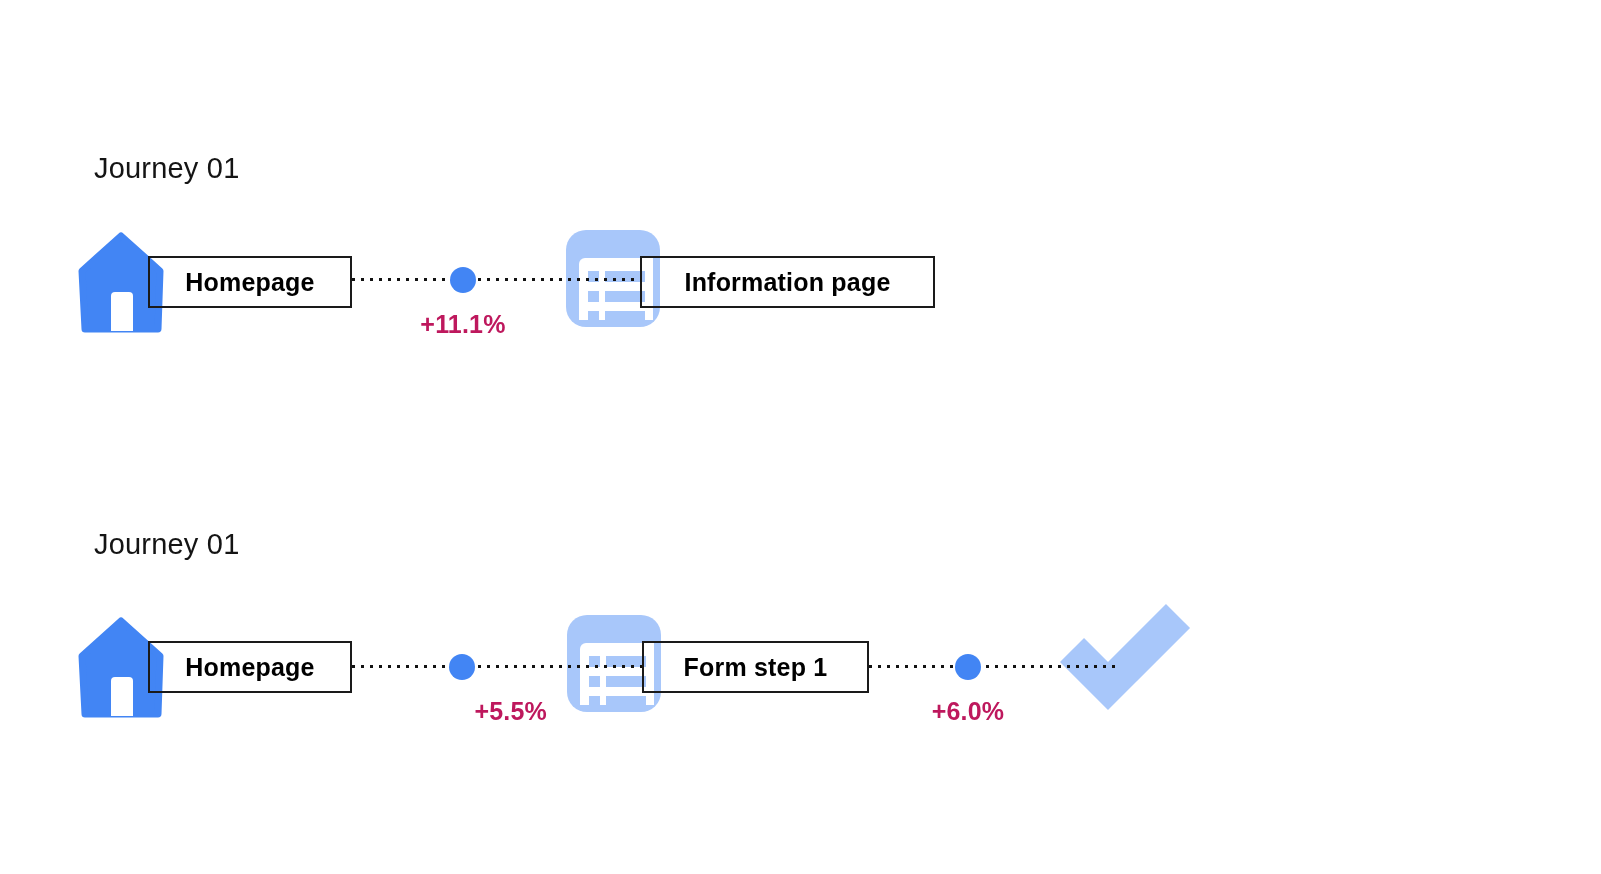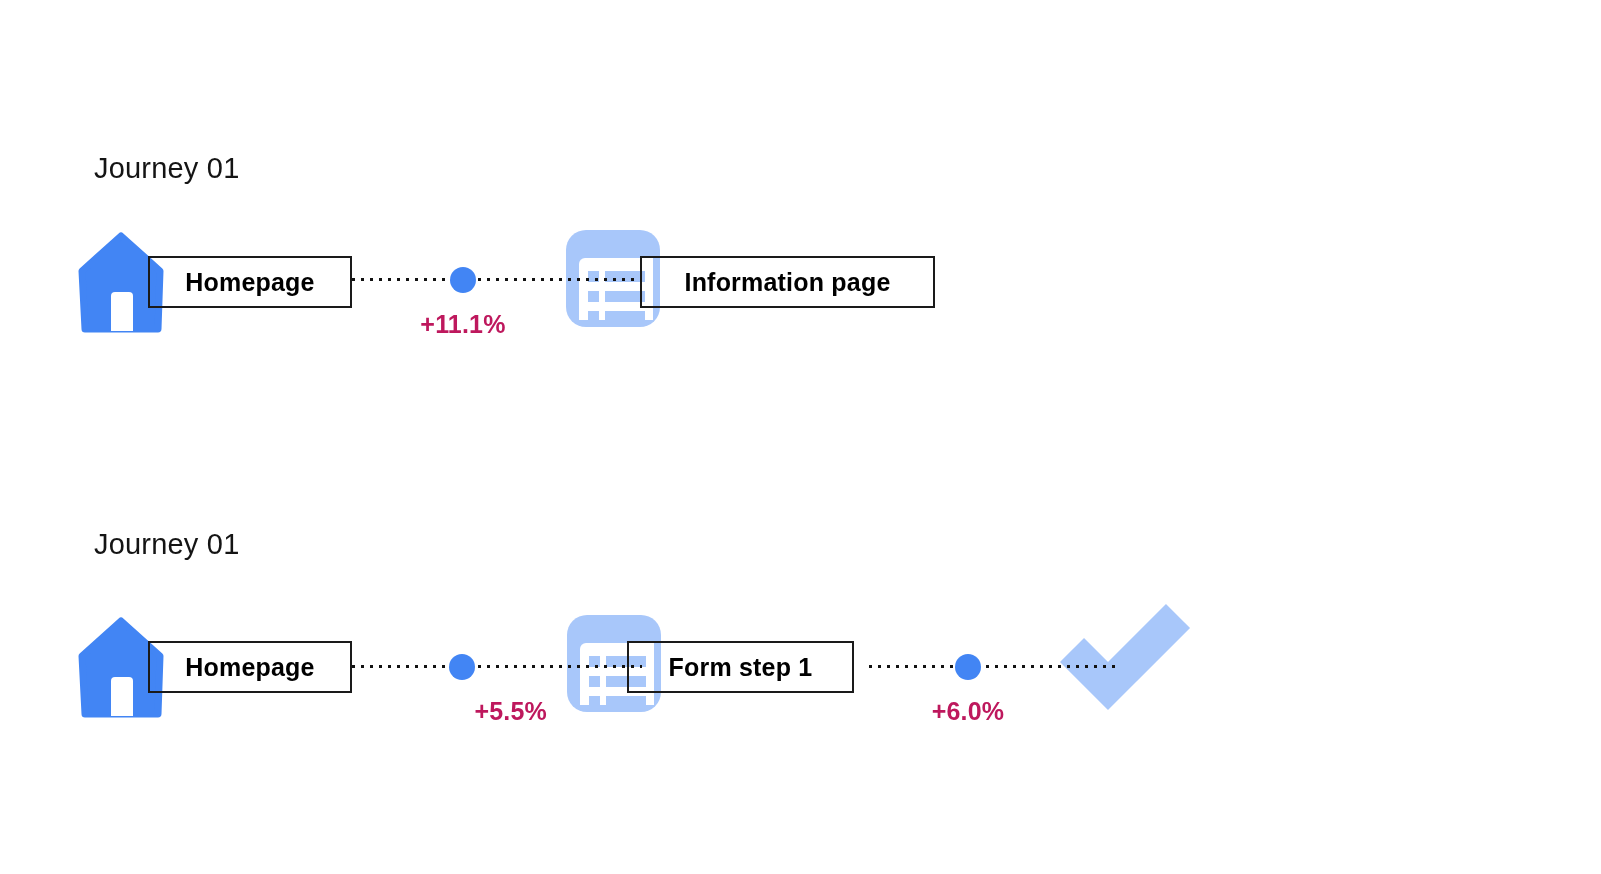--- a/index.html
+++ b/index.html
@@ -123,21 +123,21 @@
           <i class="sq"></i>
           <i class="bar"></i>
         </div>
       <div class="row">
           <i class="sq"></i>
           <i class="bar"></i>
         </div>
     </div>
   </div>
 
-  <div class="node-box" style="left:627px;top:641px;width:227px;">
+  <div class="node-box" style="left:642px;top:641px;width:227px;">
     <span>Form step 1</span>
   </div>
 
   <div class="dotline" style="left:869px;top:665px;width:251px;"></div>
   <div class="dot" style="left:955px;top:654px;"></div>
   <div class="pct" style="left:883px;top:697px;">+6.0%</div>
 
   <svg class="icon-abs" style="left:1048px;top:586px;" width="144" height="132" viewBox="0 0 144 132" aria-hidden="true">
     <path d="M24,64 L60,100 L130,30" fill="none" stroke="var(--light-blue)" stroke-width="34" stroke-linecap="butt" stroke-linejoin="miter"></path>
   </svg>

